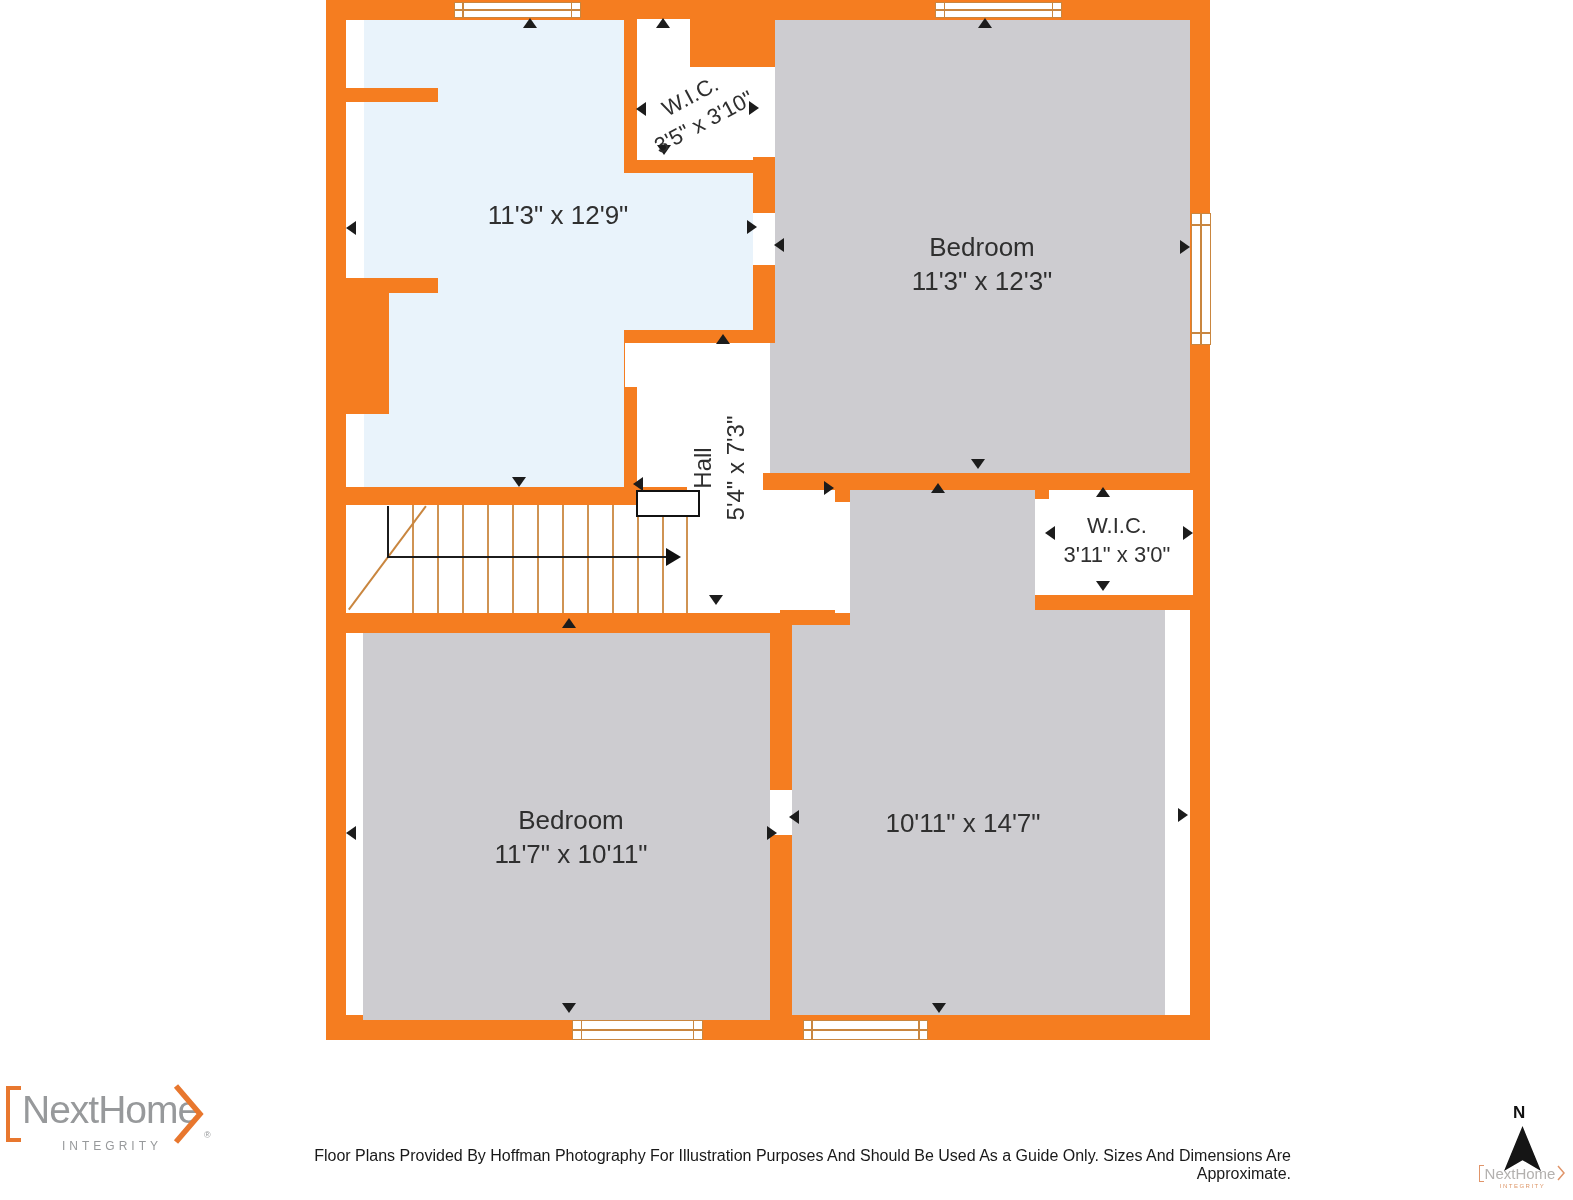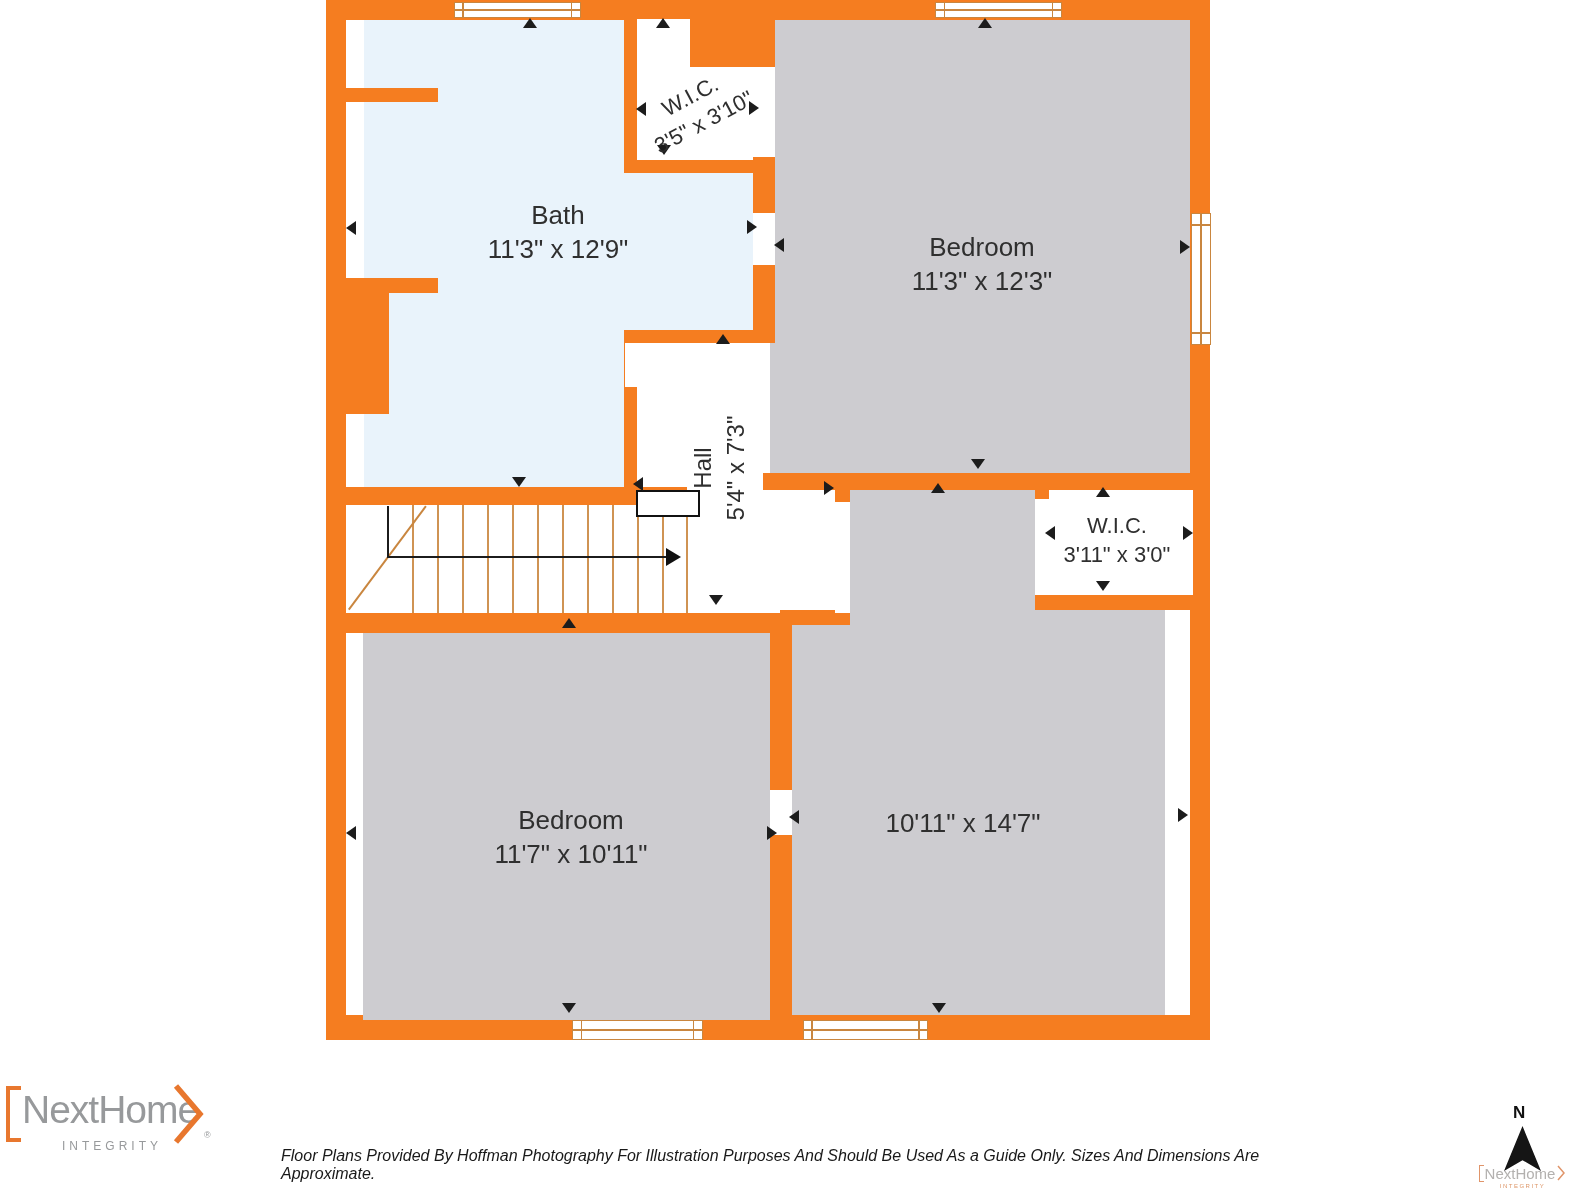--- a/index.html
+++ b/index.html
@@ -32,22 +32,22 @@
   .rlabel.small{font-size:22px;line-height:29px;}
   .rot-wic{transform:rotate(-28deg);}
   .rot-hall{transform:rotate(-90deg);}
   
   .lg-bracket{position:absolute;left:6px;top:1086px;width:11px;height:48px;
               border:4px solid #e8772e;border-right:none;}
   .lg-name{position:absolute;left:22px;top:1088px;font-size:39px;letter-spacing:-1px;color:#97999b;}
   .lg-chev{position:absolute;left:172px;top:1082px;}
   .lg-reg{position:absolute;left:204px;top:1130px;font-size:9px;color:#97999b;}
   .lg-tag{position:absolute;left:62px;top:1139px;font-size:12px;letter-spacing:4px;color:#97999b;}
-  .disclaimer{position:absolute;left:281px;top:1147px;width:1010px;text-align:left;
-              font-size:16px;color:#191919;font-style:italic;}
+  .disclaimer{position:absolute;left:281px;top:1147px;width:1010px;text-align:right;
+              font-size:16px;color:#191919;}
   .compass-n{position:absolute;left:1513px;top:1103px;font-size:17px;font-weight:bold;color:#111;}
   .compass-arrow{position:absolute;left:1504px;top:1126px;width:37px;height:45px;background:#151515;
                  clip-path:polygon(50% 0%,100% 100%,50% 76%,0% 100%);}
   .wm{position:absolute;left:1472px;top:1164px;width:101px;text-align:center;}
   .wm-row{font-size:15px;color:#b3b1af;white-space:nowrap;display:flex;align-items:center;justify-content:center;gap:1px;}
   .wm-br{display:inline-block;width:4px;height:15px;border:1.5px solid #e0956a;border-right:none;}
   .wm-tag{font-size:6px;letter-spacing:1.5px;color:#dd9668;margin-top:1px;}
 </style>
 </head>
 <body>
@@ -138,21 +138,20 @@
       <div class="arr arr-r" style="left: 747px; top: 220px;"></div>
       <div class="arr arr-r" style="left: 749px; top: 101px;"></div>
       <div class="arr arr-r" style="left: 1180px; top: 240px;"></div>
       <div class="arr arr-r" style="left: 824px; top: 481px;"></div>
       <div class="arr arr-r" style="left: 1183px; top: 526px;"></div>
       <div class="arr arr-r" style="left: 767px; top: 826px;"></div>
       <div class="arr arr-r" style="left: 1178px; top: 808px;"></div>
     </div>
 
   <div class="rlabel" style="left:408px;top:198px;width:300px;">
-    <div>Bath</div>
     <div>11'3" x 12'9"</div>
   </div>
 
   <div class="rlabel small rot-wic" style="left:612px;top:80px;width:170px;">
     <div>W.I.C.</div>
     <div>3'5" x 3'10"</div>
   </div>
 
   <div class="rlabel" style="left:832px;top:230px;width:300px;">
     <div>Bedroom</div>

